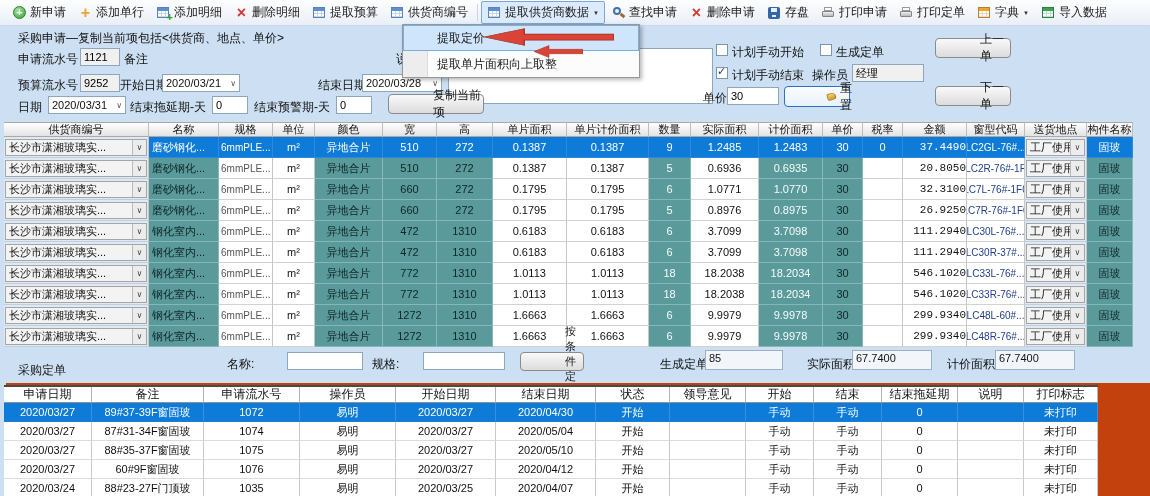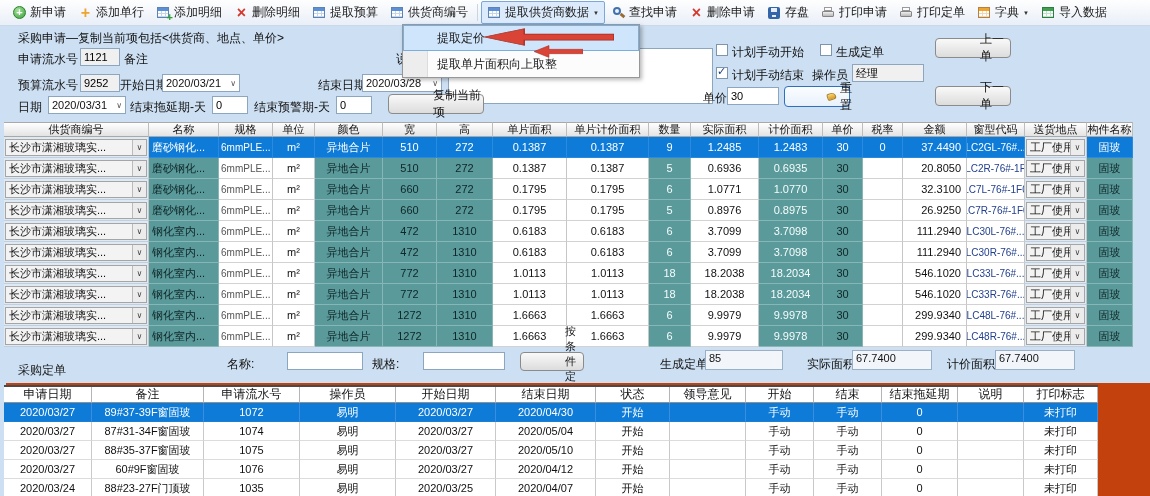--- a/index.html
+++ b/index.html
@@ -81,21 +81,21 @@
     border-right:1px solid #bdbdbd;border-top:1px solid #a9a9a9;border-bottom:1px solid #a9a9a9;
     font-size:11px;display:flex;align-items:center;justify-content:center;overflow:hidden;white-space:nowrap;}
   .grow{display:flex;height:21px;}
   .gcell{box-sizing:border-box;height:21px;border-right:1px solid #c6c6c6;border-bottom:1px solid #d2d2d2;
     display:flex;align-items:center;justify-content:center;font-size:11px;background:#fff;
     overflow:hidden;white-space:nowrap;}
   .gcell.t{background:#5a9a9b;color:#0f2626;border-right-color:#87b6b7;border-bottom-color:#87b6b7;}
   .gcell.lt{color:#f6fcfc;}
   .gcell.al{justify-content:flex-start;padding-left:3px;}
   .gcell.sm{color:#555;font-size:10px;justify-content:flex-start;padding-left:2px;}
-  .gcell.amt{justify-content:flex-end;padding-right:5px;}
+  .gcell.amt{justify-content:flex-end;font-family:Liberation Mono, monospace;}
   .gcell.code{color:#23408f;font-size:10px;}
   .gcell.sel{background:#0d7bd7;color:#fff;border-right-color:#2a8ade;border-bottom-color:#2a8ade;}
   .gcell.cc{padding:0;background:#dfe9f4;border-bottom-color:#c0cede;}
   .cbox{flex:1;display:flex;align-items:center;height:17px;margin:1px;background:#f3f3f3;
     border:1px solid #a5a5a5;font-size:11px;padding-left:3px;overflow:hidden;white-space:nowrap;box-sizing:border-box;}
   .cbox .arr{margin-left:auto;width:13px;height:100%;display:flex;align-items:center;justify-content:center;
     color:#444;font-size:8px;border-left:1px solid #bbb;background:#ececec;flex:none;}
   .ctext{overflow:hidden;white-space:nowrap;}
 
   
@@ -430,21 +430,21 @@
         <div class="gcell t" style="width:54px">472</div>
         <div class="gcell t" style="width:56px">1310</div>
         <div class="gcell w" style="width:74px">0.6183</div>
         <div class="gcell w" style="width:82px">0.6183</div>
         <div class="gcell t lt" style="width:42px">6</div>
         <div class="gcell w" style="width:68px">3.7099</div>
         <div class="gcell t lt" style="width:64px">3.7098</div>
         <div class="gcell t" style="width:40px">30</div>
         <div class="gcell w" style="width:40px"></div>
         <div class="gcell w amt" style="width:64px">111.2940</div>
-        <div class="gcell w code" style="width:58px">LC30R-76#...</div>
+        <div class="gcell w code" style="width:58px">LC30R-37#...</div>
         <div class="gcell cc" style="width:62px">
           <div class="cbox">
             <span class="ctext">工厂使用</span>
             <span class="arr">∨</span>
           </div>
         </div>
         <div class="gcell t" style="width:46px">固玻</div>
       </div>
       <div class="grow">
         <div class="gcell cc" style="width:145px">
@@ -520,21 +520,21 @@
         <div class="gcell t" style="width:54px">1272</div>
         <div class="gcell t" style="width:56px">1310</div>
         <div class="gcell w" style="width:74px">1.6663</div>
         <div class="gcell w" style="width:82px">1.6663</div>
         <div class="gcell t lt" style="width:42px">6</div>
         <div class="gcell w" style="width:68px">9.9979</div>
         <div class="gcell t lt" style="width:64px">9.9978</div>
         <div class="gcell t" style="width:40px">30</div>
         <div class="gcell w" style="width:40px"></div>
         <div class="gcell w amt" style="width:64px">299.9340</div>
-        <div class="gcell w code" style="width:58px">LC48L-76#...</div>
+        <div class="gcell w code" style="width:58px">LC48L-60#...</div>
         <div class="gcell cc" style="width:62px">
           <div class="cbox">
             <span class="ctext">工厂使用</span>
             <span class="arr">∨</span>
           </div>
         </div>
         <div class="gcell t" style="width:46px">固玻</div>
       </div>
       <div class="grow">
         <div class="gcell cc" style="width:145px">

